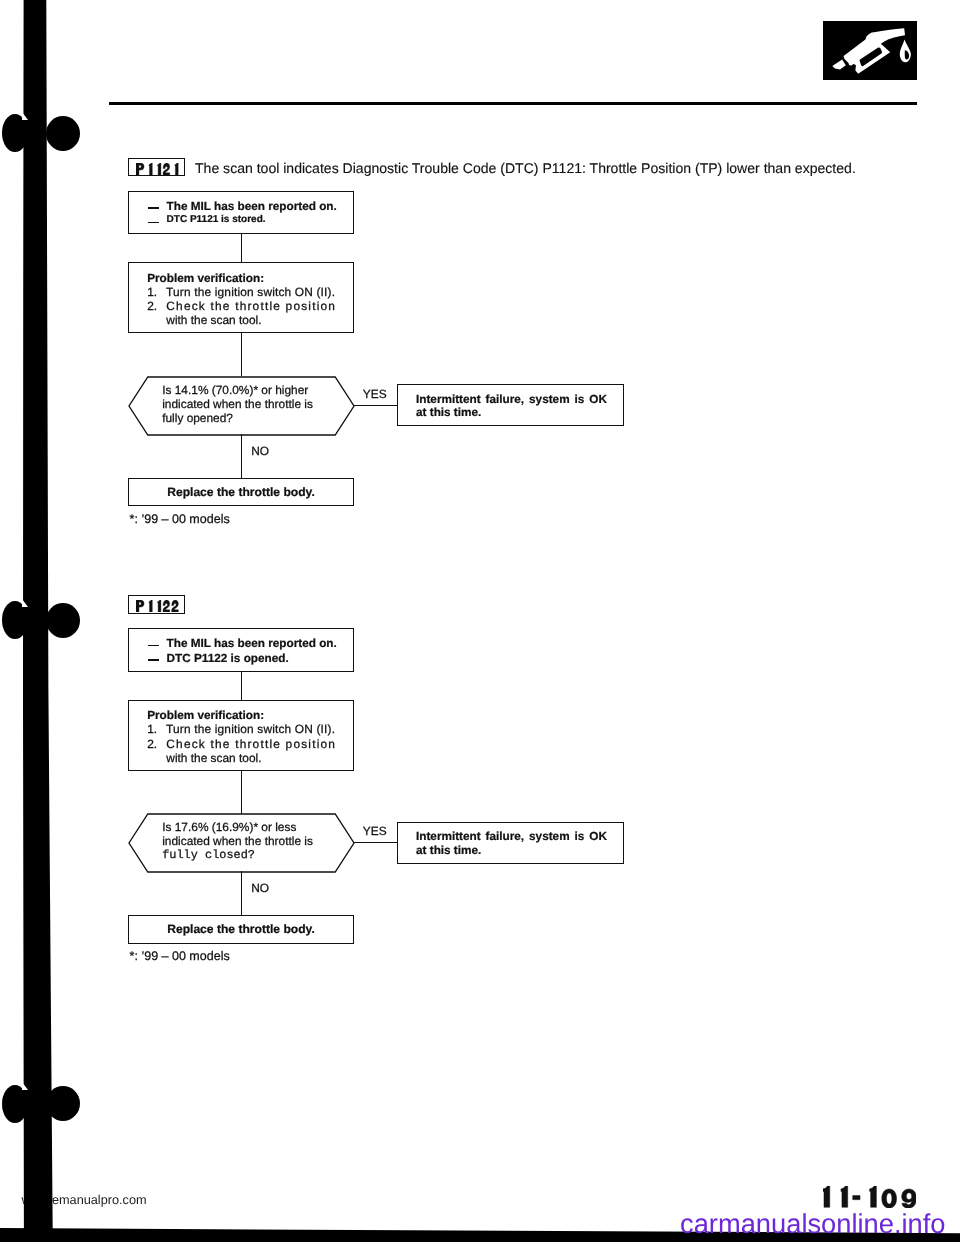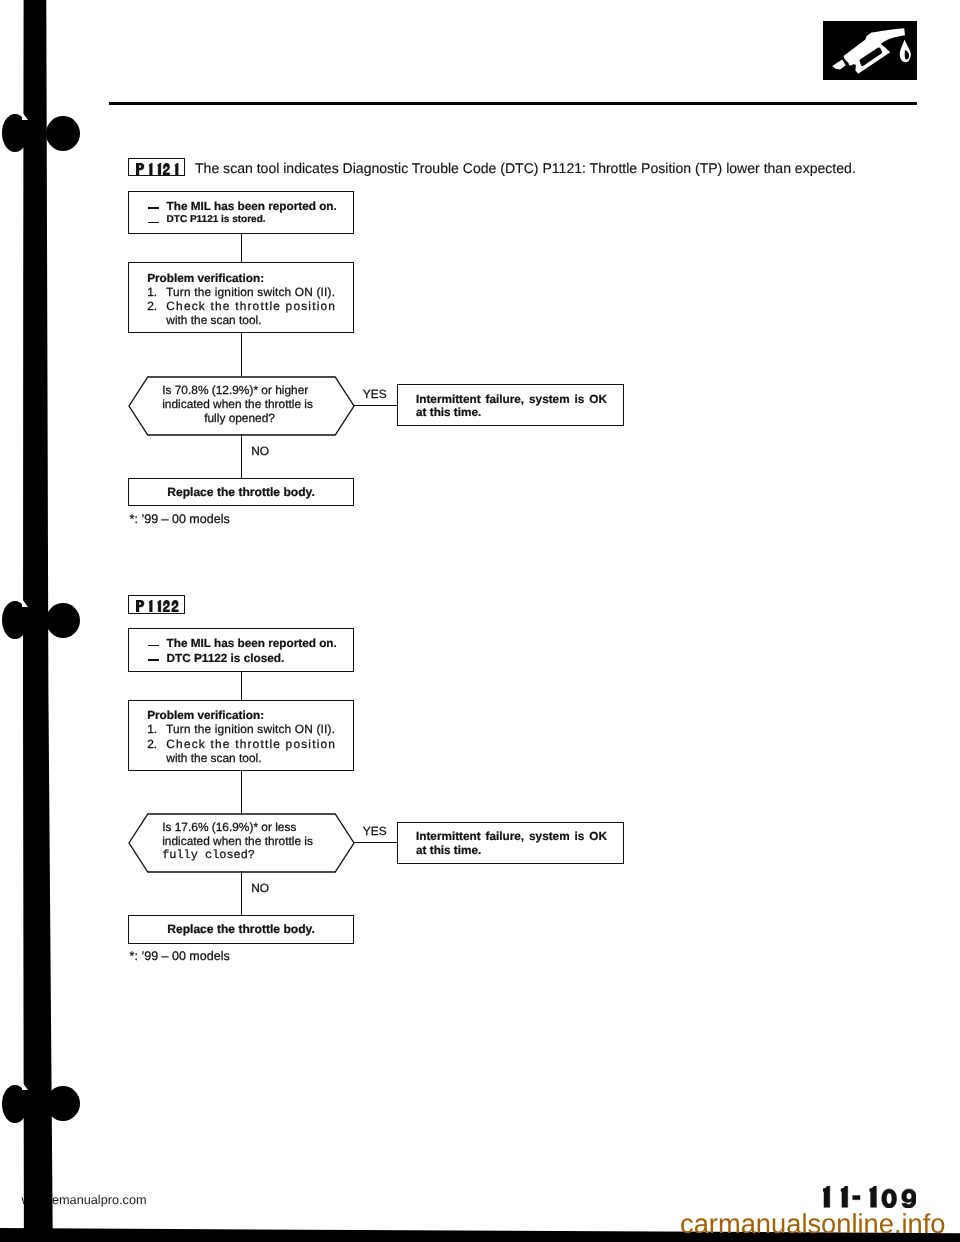--- a/index.html
+++ b/index.html
@@ -26,21 +26,21 @@
   .title{position:absolute;font-size:14.05px;white-space:nowrap;line-height:14px;-webkit-text-stroke:0.13px #111;}
   .box{position:absolute;border:1.35px solid #111;box-sizing:border-box;background:#fff;}
   .vline{position:absolute;width:1.4px;background:#111;}
   .hexsvg{position:absolute;}
   .dash{position:absolute;background:#111;}
   .hline{position:absolute;background:#111;}
   .t{position:absolute;white-space:nowrap;line-height:1;-webkit-text-stroke:0.25px #111;}
   .bld{font-weight:bold;-webkit-text-stroke:0.22px #111;}
   .pageno{position:absolute;}
   .wm1{position:absolute;white-space:nowrap;font-size:12.73px;color:#1d1d1d;z-index:5;}
-  .wm2{position:absolute;white-space:nowrap;font-size:27.3px;color:#a16207;z-index:25;}
+  .wm2{position:absolute;white-space:nowrap;font-size:27.3px;color:#6d28d9;z-index:25;}
 </style>
 </head>
 <body>
 
 <div class="page">
   <div class="spine"></div>
   <div class="ringL" style="left:1.5px;top:114px;"></div>
   <div class="ringR" style="left:46px;top:116px;"></div>
   <div class="notch" style="left:22px;top:112px;width:6px;height:8px;background:#fff;clip-path:polygon(0 100%,100% 100%,0 0);"></div>
   <div class="ringL" style="left:1.5px;top:601px;"></div>
@@ -81,23 +81,23 @@
    <div class="t bld" style="left:147.2px;top:272.5px;font-size:11.75px;">Problem verification:</div>
    <div class="t" style="left:147.2px;top:286.8px;font-size:11.9px;">1.</div>
    <div class="t" style="left:166.1px;top:286.8px;font-size:11.9px;letter-spacing:0.17px;">Turn the ignition switch ON (II).</div>
    <div class="t" style="left:147.2px;top:301.1px;font-size:11.9px;">2.</div>
    <div class="t" style="left:166.3px;top:301.1px;font-size:11.9px;letter-spacing:1.2px;">Check the throttle position</div>
    <div class="t" style="left:166.3px;top:315.4px;font-size:11.9px;">with the scan tool.</div>
   <div class="vline" style="left:240.6px;top:333.4px;height:43.0px;"></div>
   <svg class="hexsvg" style="left:127.6px;top:375.9px;" width="227" height="60" viewBox="0 0 227 60">
     <path d="M19.8 1 L207.2 1 L226 30 L207.2 59 L19.8 59 L1 30 Z" fill="none" stroke="#111" stroke-width="1.35"></path>
   </svg>
-   <div class="t" style="left:162.2px;top:384.9px;font-size:11.9px;">Is 70.8% (12.9%)* or higher</div>
+   <div class="t" style="left:162.2px;top:384.9px;font-size:11.9px;">Is 14.1% (70.0%)* or higher</div>
    <div class="t" style="left:162.2px;top:398.7px;font-size:11.9px;">indicated when the throttle is</div>
-   <div class="t" style="left:162.2px;top:412.5px;font-size:11.9px;margin-left:42px;">fully opened?</div>
+   <div class="t" style="left:162.2px;top:412.5px;font-size:11.9px;">fully opened?</div>
   <div class="hline" style="left:353.4px;top:404.6px;width:44.6px;height:1.35px;background:#111;"></div>
   <div class="t" style="left:362.8px;top:388.5px;font-size:11.9px;">YES</div>
   <div class="box" style="left:397.2px;top:384.2px;width:226.8px;height:42.3px;"></div>
    <div class="t bld" style="left:416.0px;top:393.6px;font-size:11.75px;word-spacing:1.7px;">Intermittent failure, system is OK</div>
    <div class="t bld" style="left:416.0px;top:407.0px;font-size:11.75px;">at this time.</div>
   <div class="vline" style="left:240.6px;top:433.8px;height:44.0px;"></div>
   <div class="t" style="left:251.2px;top:445.8px;font-size:11.9px;">NO</div>
   <div class="box" style="left:128.0px;top:477.5px;width:226.2px;height:28.7px;"></div>
    <div class="t bld" style="left:167.2px;top:485.8px;font-size:12.1px;">Replace the throttle body.</div>
   <div class="t" style="left:129.6px;top:512.7px;font-size:12.5px;">*: ’99 – 00 models</div>
@@ -108,21 +108,21 @@
         <path transform="translate(1223,0)" d="M250 186L250 96C318 86 362 50 384 0L460 0L460 718L280 718L280 186Z"></path>
         <path transform="translate(1779,0)" d="M40 718L40 622C40 538 86 478 180 426L266 378C312 352 328 328 328 292C328 246 298 218 252 218C200 218 170 258 168 338L42 338C44 126 136 0 258 0C388 0 468 90 468 226C468 342 412 414 316 476L252 518C222 538 210 556 204 588L470 588L470 718Z"></path>
         <path transform="translate(2335,0)" d="M40 718L40 622C40 538 86 478 180 426L266 378C312 352 328 328 328 292C328 246 298 218 252 218C200 218 170 258 168 338L42 338C44 126 136 0 258 0C388 0 468 90 468 226C468 342 412 414 316 476L252 518C222 538 210 556 204 588L470 588L470 718Z"></path>
       </svg>
     </div>
   <div class="vline" style="left:240.6px;top:670.5px;height:30.0px;"></div>
   <div class="box" style="left:128.0px;top:628.4px;width:226.2px;height:43.3px;"></div>
    <div class="dash" style="left:148.1px;top:644.8px;width:11.4px;height:1.35px;background:#111;"></div>
    <div class="t bld" style="left:166.6px;top:638.1px;font-size:11.75px;">The MIL has been reported on.</div>
    <div class="dash" style="left:148.1px;top:659.3px;width:11.4px;height:1.35px;background:#111;"></div>
-   <div class="t bld" style="left:166.6px;top:652.6px;font-size:11.75px;">DTC P1122 is closed.</div>
+   <div class="t bld" style="left:166.6px;top:652.6px;font-size:11.75px;">DTC P1122 is opened.</div>
   <div class="box" style="left:128.0px;top:699.7px;width:226.2px;height:71.2px;"></div>
    <div class="t bld" style="left:147.2px;top:710.0px;font-size:11.75px;">Problem verification:</div>
    <div class="t" style="left:147.2px;top:724.3px;font-size:11.9px;">1.</div>
    <div class="t" style="left:166.1px;top:724.3px;font-size:11.9px;letter-spacing:0.17px;">Turn the ignition switch ON (II).</div>
    <div class="t" style="left:147.2px;top:738.6px;font-size:11.9px;">2.</div>
    <div class="t" style="left:166.3px;top:738.6px;font-size:11.9px;letter-spacing:1.2px;">Check the throttle position</div>
    <div class="t" style="left:166.3px;top:752.9px;font-size:11.9px;">with the scan tool.</div>
   <div class="vline" style="left:240.6px;top:770.9px;height:43.0px;"></div>
   <svg class="hexsvg" style="left:127.6px;top:813.1px;" width="227" height="60" viewBox="0 0 227 60">
     <path d="M19.8 1 L207.2 1 L226 30 L207.2 59 L19.8 59 L1 30 Z" fill="none" stroke="#111" stroke-width="1.35"></path>

